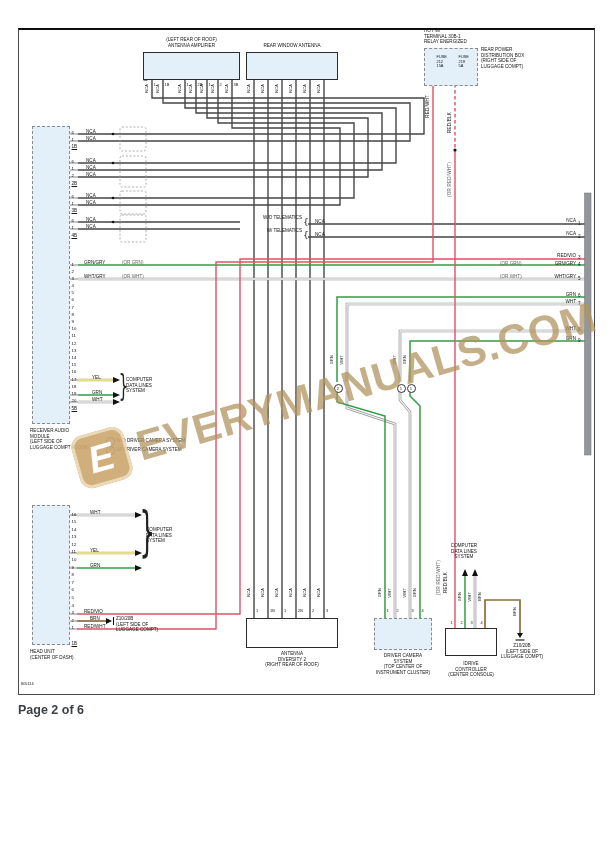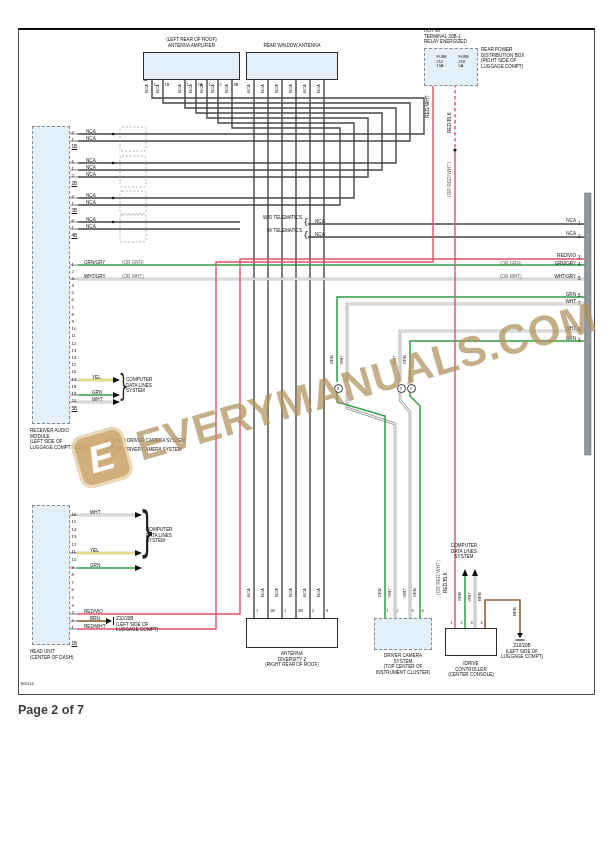--- a/index.html
+++ b/index.html
@@ -446,13 +446,13 @@
 <div class="lbl sm" style="left:480.5px;top:620.5px">4</div>
 
 <div class="watermark">
   <div class="wm-logo">
       <span class="wm-e">E</span>
     </div>
   <span class="wm-text">EVERYMANUALS.COM</span>
 </div>
 
 <div class="lbl sm" style="left:21px;top:682px">805114</div>
-<div class="footer">Page 2 of 7</div>
+<div class="footer">Page 2 of 6</div>
 
 </body></html>

